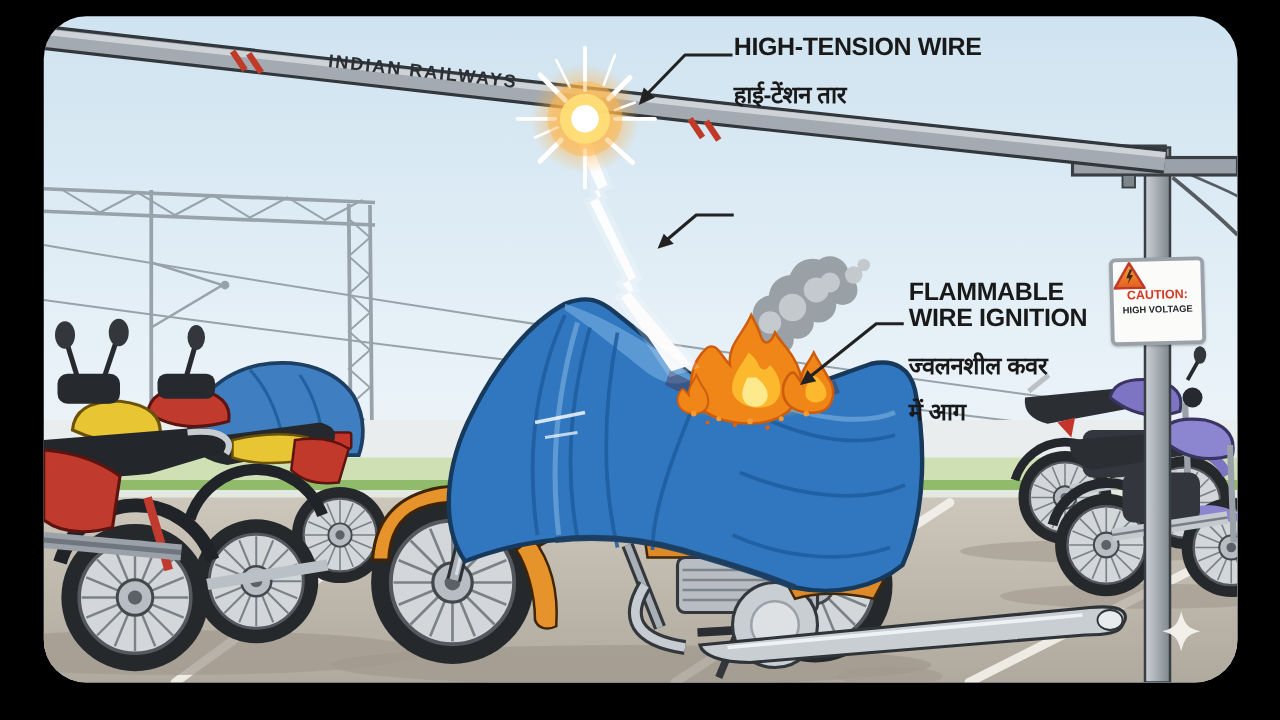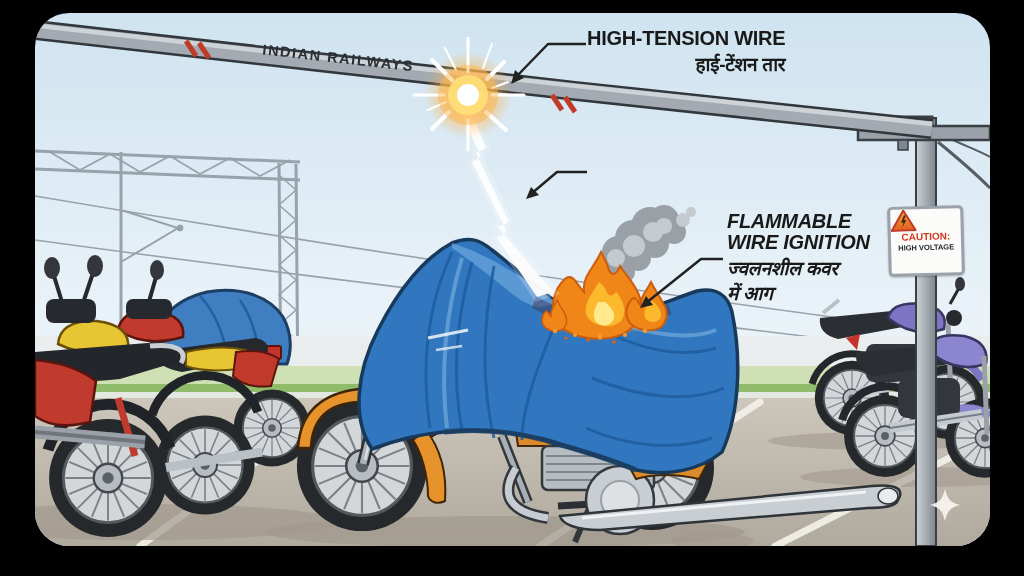--- a/index.html
+++ b/index.html
@@ -3,24 +3,24 @@
 <meta charset="utf-8">
 <style>
   html,body{margin:0;padding:0;background:#000;width:1024px;height:576px;overflow:hidden;
     font-family:"Liberation Sans","DejaVu Sans",sans-serif;}
   .frame{position:absolute;left:0;top:0;width:1024px;height:576px;background:#000;}
   .canvas{position:absolute;left:35px;top:13px;width:955px;height:533px;border-radius:34px;
     overflow:hidden;background:linear-gradient(#cfe3f0,#e9f2f8 55%,#eef4f7);}
   .canvas svg{position:absolute;left:0;top:0;}
   .label{position:absolute;color:#191919;font-weight:800;line-height:1.04;letter-spacing:-0.3px;}
   .label .en{font-size:20px;}
-  .label .hi{font-size:19px;font-weight:700;margin-top:6px;}
-  #ann-wire{left:552px;top:15px;text-align:right;}
+  .label .hi{font-size:19px;font-weight:700;margin-top:18px;}
+  #ann-wire{left:552px;top:15px;}
   #ann-spark{left:554px;top:144px;}
-  #ann-flam{left:692px;top:198px;width:210px;font-style:italic;}
+  #ann-flam{left:692px;top:211px;width:210px;}
   #wire-brand{position:absolute;left:227px;top:39px;width:190px;transform:rotate(6.4deg);
     color:#2b2f34;font-weight:700;font-size:14.5px;letter-spacing:1.6px;white-space:nowrap;}
   .sign{position:absolute;left:853px;top:193px;width:70px;height:64px;background:#fbfbfa;
     border:3px solid #9aa1a8;border-radius:5px;box-shadow:0 1px 2px rgba(0,0,0,.25);
     display:flex;flex-direction:column;align-items:center;justify-content:center;transform:rotate(-1.5deg);}
   .sign .h{color:#d23b22;font-weight:800;font-size:10px;letter-spacing:0;margin-top:1px;}
   .sign .t{color:#23282d;font-weight:700;font-size:7.5px;margin-top:1px;}
 </style>
 </head>
 <body>

